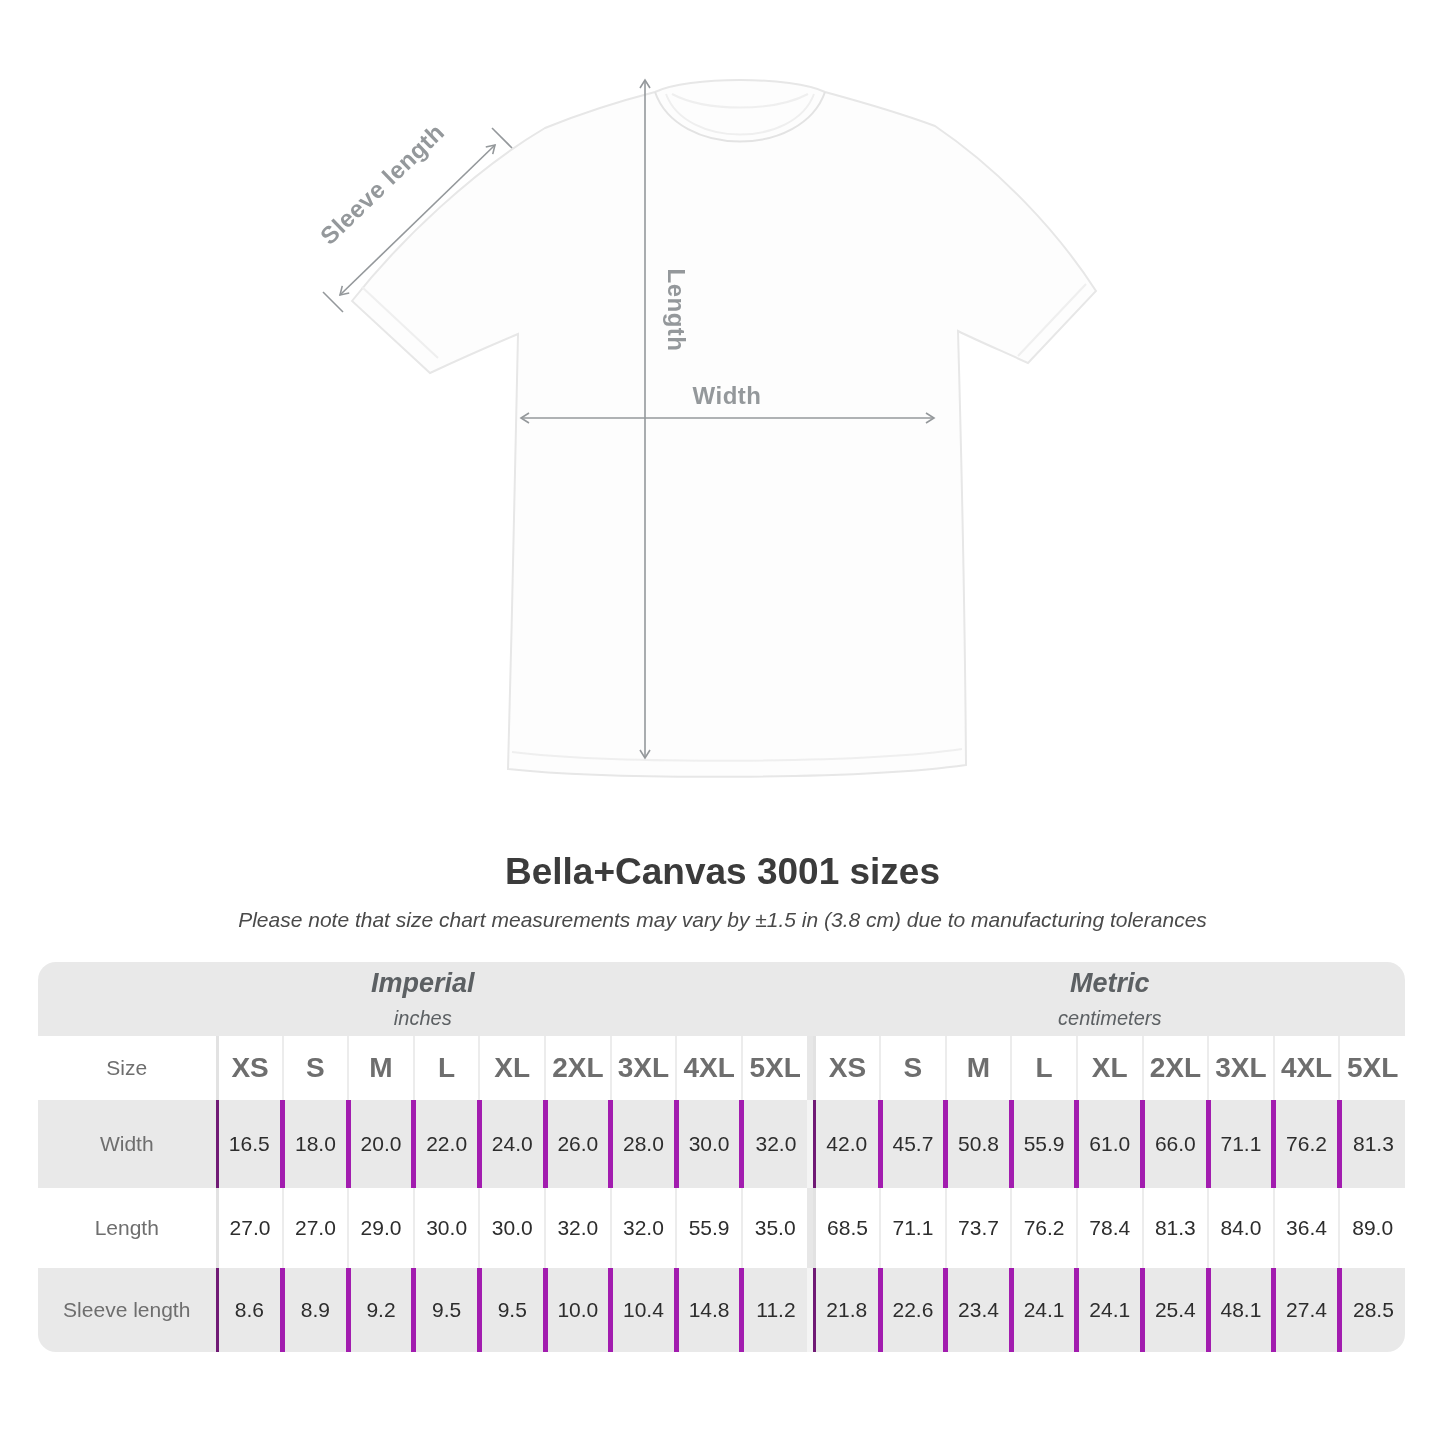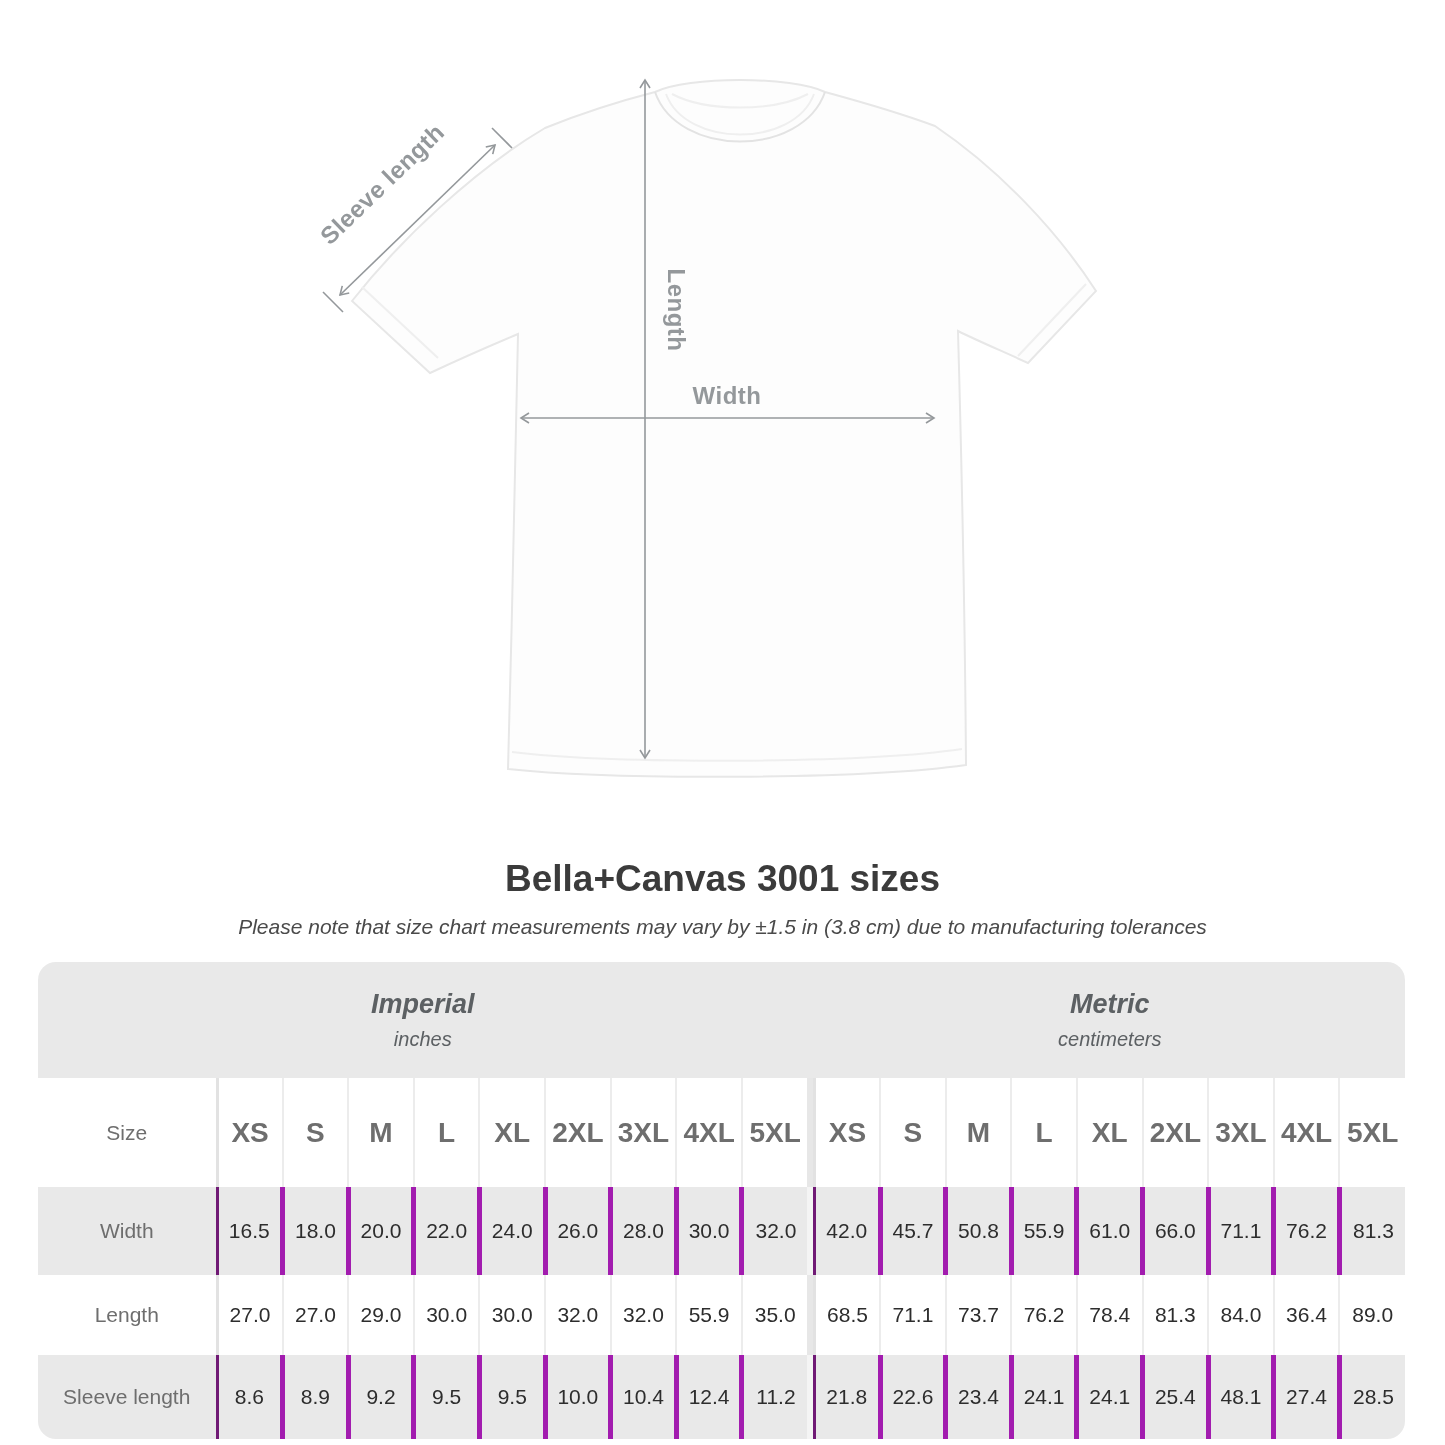--- a/index.html
+++ b/index.html
@@ -10,32 +10,32 @@
   }
   
   .figure-svg{position:absolute;left:0;top:0;width:1445px;height:830px;}
   .shirt-outline{fill:#fdfdfd;stroke:#e7e7e7;stroke-width:2;}
   .shirt-detail{fill:none;stroke:#e3e3e3;stroke-width:2;}
   .shirt-faint{fill:none;stroke:#efefef;stroke-width:2;}
   .dim-line{stroke:#94989b;stroke-width:1.6;fill:none;}
   .dim-label{fill:#94989b;font-weight:bold;font-size:24px;letter-spacing:0.5px;}
   
   .heading{position:absolute;left:0;top:846px;width:1445px;text-align:center;}
-  .page-title{font-size:37px;font-weight:bold;color:#3b3b3b;margin:12px;}
+  .page-title{font-size:37px;font-weight:bold;color:#3b3b3b;margin:5px;}
   .page-note{font-size:21px;font-style:italic;color:#4a4a4a;margin-top:15px;}
   
   .table-wrap{
     position:absolute;left:38px;top:962px;width:1367px;
     border-radius:18px;overflow:hidden;background:#ffffff;
   }
   table.size-table{width:100%;border-collapse:collapse;table-layout:fixed;}
   col.c-label{width:179px;}
   col.c-sep{width:7px;}
-  tr.units{height:116px;}
-  tr.sizes{height:109px;margin-top:17px;}
+  tr.units{height:74px;}
+  tr.sizes{height:64px;margin-top:17px;}
   tr.r0{height:88px;}
   tr.r1{height:80px;}
   tr.r2{height:84px;}
   .size-table th,.size-table td{padding:0;text-align:center;vertical-align:middle;font-weight:normal;}
   tr.units th{background:#e9e9e9;}
   .unit-name{font-size:27px;font-weight:bold;font-style:italic;color:#5c6063;}
   .unit-sub{font-size:20px;font-style:italic;color:#5c6063;margin-top:8px;}
   tr.gray th,tr.gray td{background:#e9e9e9;}
   tr.plain th,tr.plain td{background:#ffffff;}
   .label-cell{font-size:21px;font-weight:bold;color:#6e6e6e;}
@@ -214,21 +214,21 @@
         </tr>
         <tr class="r2 gray">
           <th class="label-cell">Sleeve length</th>
           <td class="data-cell first-data">8.6</td>
           <td class="data-cell">8.9</td>
           <td class="data-cell">9.2</td>
           <td class="data-cell">9.5</td>
           <td class="data-cell">9.5</td>
           <td class="data-cell">10.0</td>
           <td class="data-cell">10.4</td>
-          <td class="data-cell">12.4</td>
+          <td class="data-cell">14.8</td>
           <td class="data-cell">11.2</td>
           <td class="sep-cell"></td>
           <td class="data-cell first-data">21.8</td>
           <td class="data-cell">22.6</td>
           <td class="data-cell">23.4</td>
           <td class="data-cell">24.1</td>
           <td class="data-cell">24.1</td>
           <td class="data-cell">25.4</td>
           <td class="data-cell">48.1</td>
           <td class="data-cell">27.4</td>

